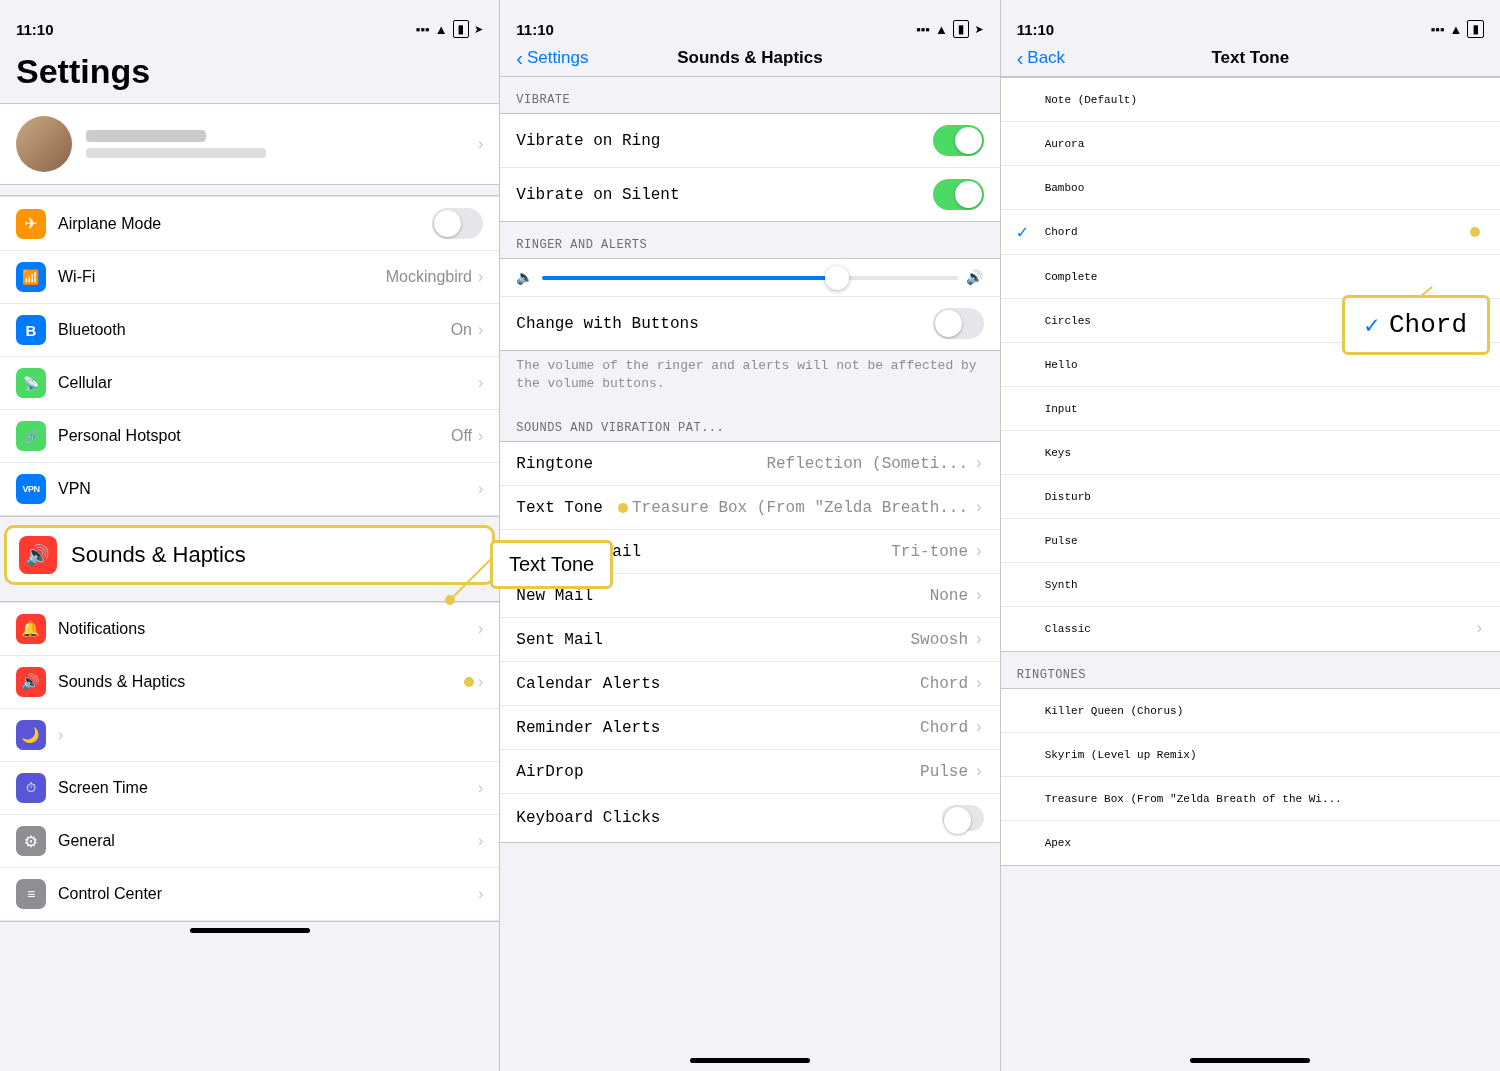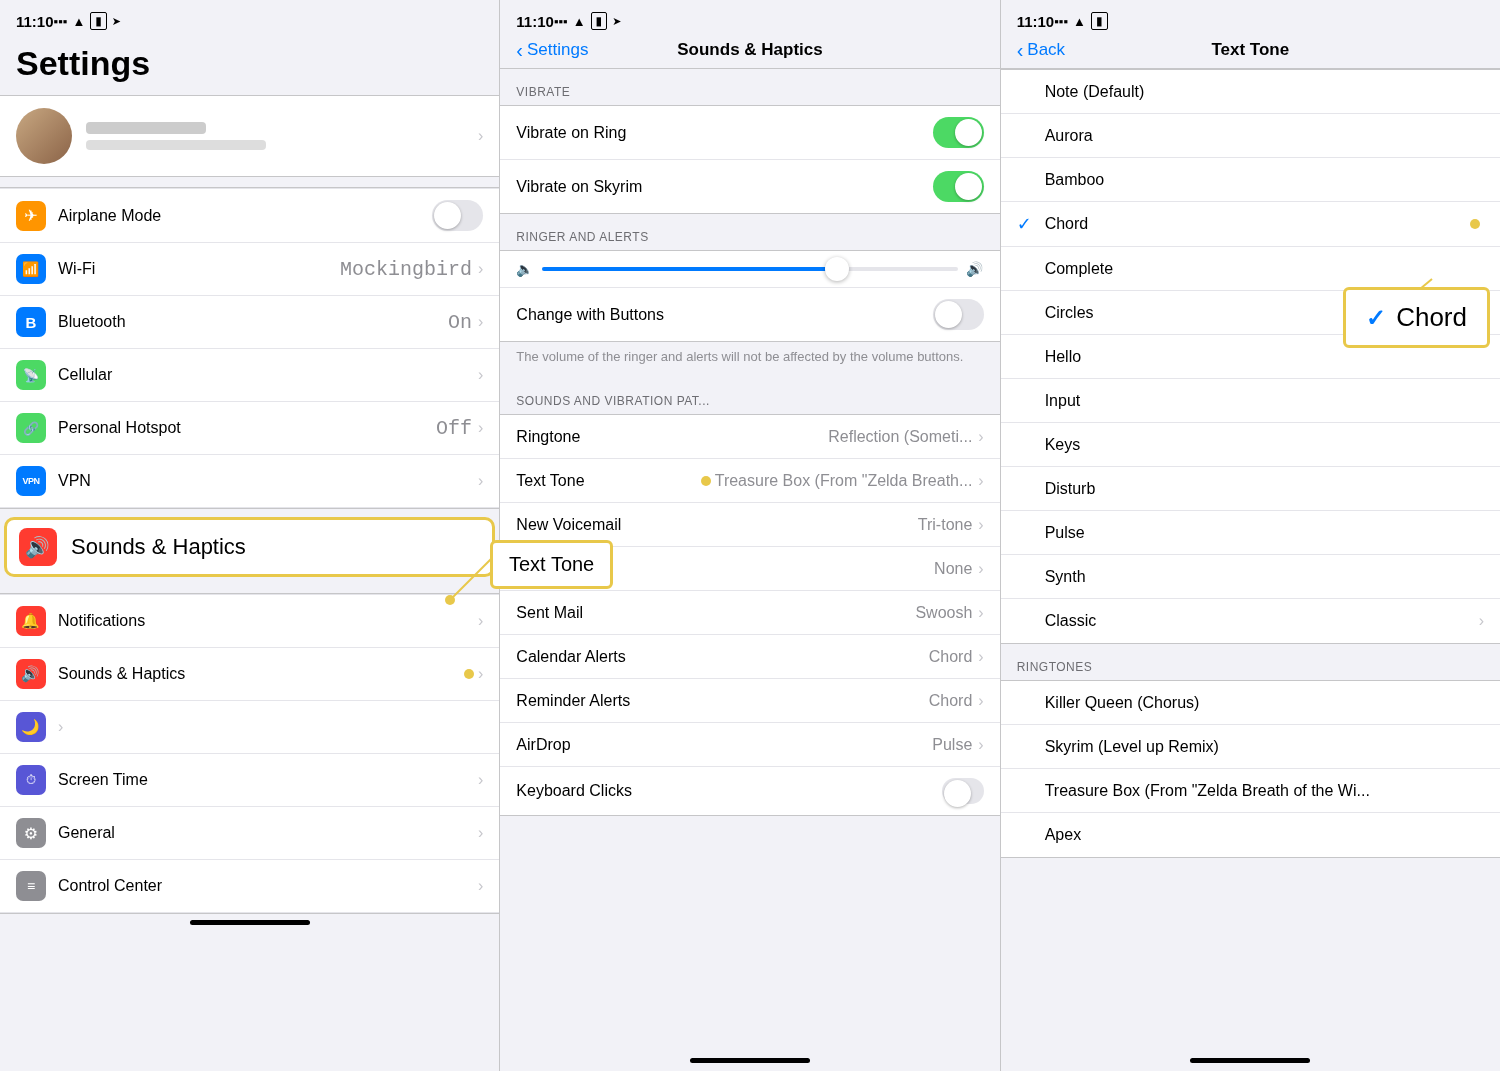--- a/index.html
+++ b/index.html
@@ -19,23 +19,23 @@
       background: #f2f2f7;
       display: flex;
       flex-direction: column;
       border-right: 1px solid #c6c6c8;
       overflow: hidden;
     }
 
     
     .status-bar {
       display: flex;
-      justify-content: flex-start;
-      align-items: center;
-      padding: 12px 16px 6px;
+      justify-content: space-between;
+      align-items: center;
+      padding: 20px 16px 6px;
       background: #f2f2f7;
     }
     .status-time {
       font-size: 15px;
       font-weight: 600;
       color: #000;
     }
     .status-icons {
       display: flex;
       align-items: center;
@@ -105,21 +105,21 @@
       border-radius: 7px;
       display: flex;
       align-items: center;
       justify-content: center;
       margin-right: 12px;
       flex-shrink: 0;
       font-size: 16px;
       color: #fff;
     }
     .settings-label { flex: 1; font-size: 16px; color: #000; }
-    .settings-value { font-size: 20px; color: #8e8e93; margin-right: 6px; font-family: Liberation Mono, monospace; }
+    .settings-value { font-size: 16px; color: #8e8e93; margin-right: 6px; }
 
     
     .toggle {
       width: 51px;
       height: 31px;
       border-radius: 16px;
       background: #4cd964;
       position: relative;
       flex-shrink: 0;
     }
@@ -164,21 +164,21 @@
       left: 16px;
       color: #007aff;
       font-size: 17px;
       display: flex;
       align-items: center;
       gap: 4px;
     }
     .nav-back-chevron { font-size: 20px; font-weight: 300; }
     .nav-title { font-size: 17px; font-weight: 600; color: #000; }
 
-    .scroll-content { flex: 1; overflow-y: auto; }
+    .scroll-content { flex: 1; overflow-y: auto; font-family: Liberation Mono, monospace; }
 
     .section-header {
       font-size: 12px;
       color: #6d6d72;
       text-transform: uppercase;
       padding: 16px 16px 6px;
       letter-spacing: 0.5px;
     }
 
     .list-group {
@@ -255,21 +255,21 @@
       min-height: 44px;
       background: #fff;
     }
     .tone-item:last-child { border-bottom: none; }
     .tone-check {
       width: 20px;
       color: #007aff;
       font-size: 18px;
       margin-right: 8px;
     }
-    .tone-label { flex: 1; font-size: 16px; color: #000; }
+    .tone-label { flex: 1; font-size: 11px; color: #000; }
 
     
     .home-indicator {
       width: 120px;
       height: 5px;
       background: #000;
       border-radius: 3px;
       margin: 6px auto 8px;
     }
 
@@ -440,21 +440,21 @@
 
   <div class="scroll-content">
 
     <div class="section-header">VIBRATE</div>
     <div class="list-group">
       <div class="list-item">
         <span class="list-item-label">Vibrate on Ring</span>
         <div class="toggle"></div>
       </div>
       <div class="list-item">
-        <span class="list-item-label">Vibrate on Skyrim</span>
+        <span class="list-item-label">Vibrate on Silent</span>
         <div class="toggle"></div>
       </div>
     </div>
 
     <div class="section-header">RINGER AND ALERTS</div>
     <div class="list-group">
 
       <div class="slider-row">
         <span class="slider-icon">🔈</span>
         <div class="slider-track">

